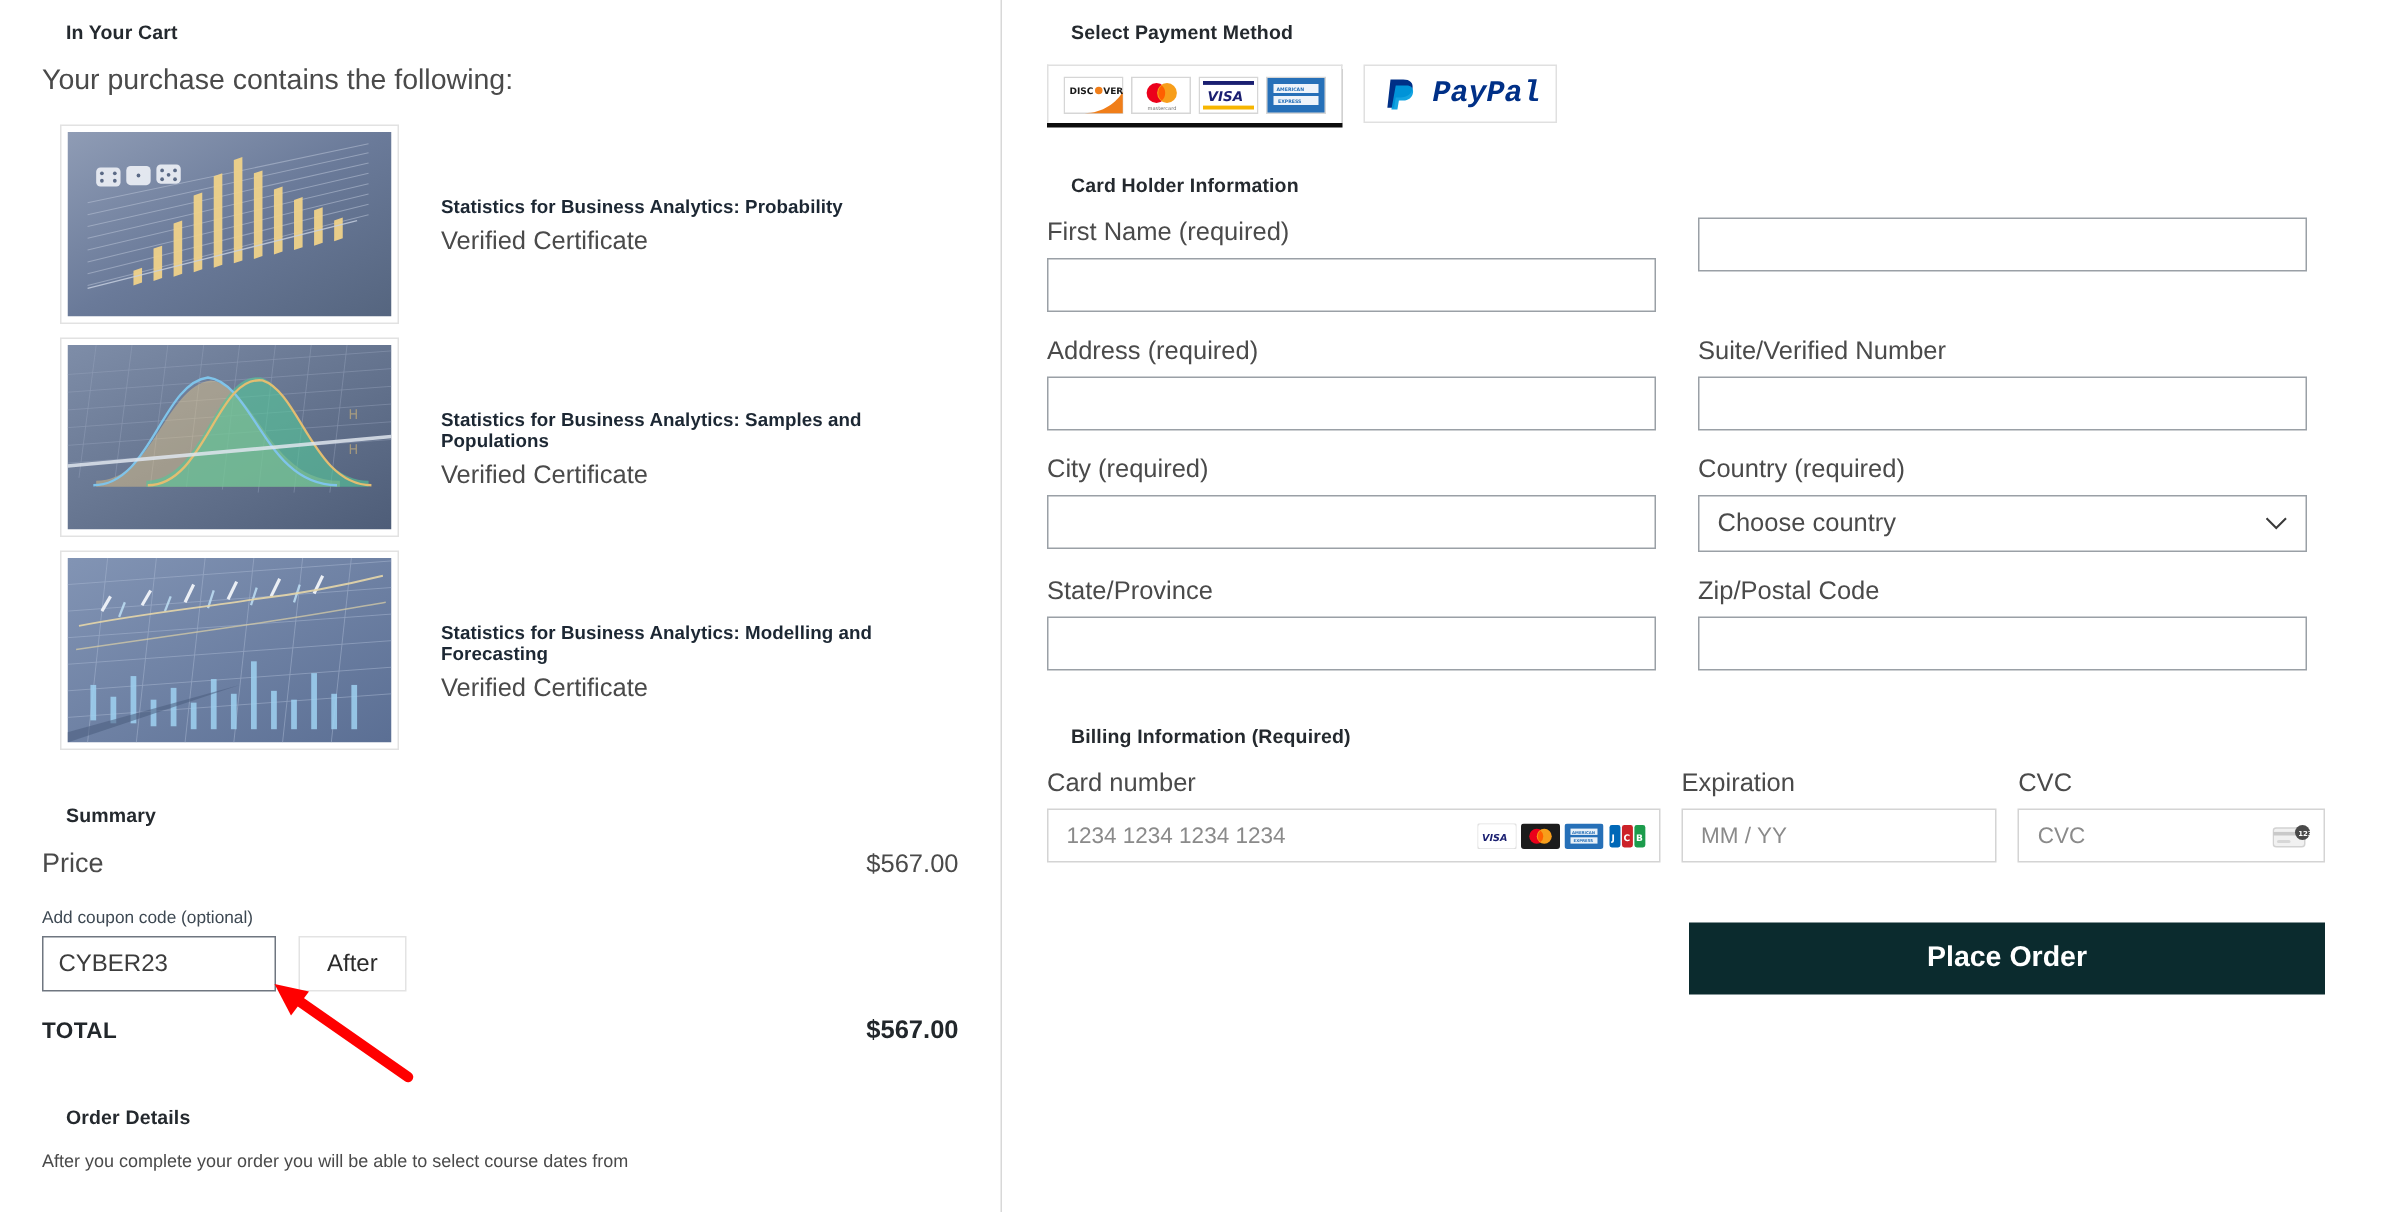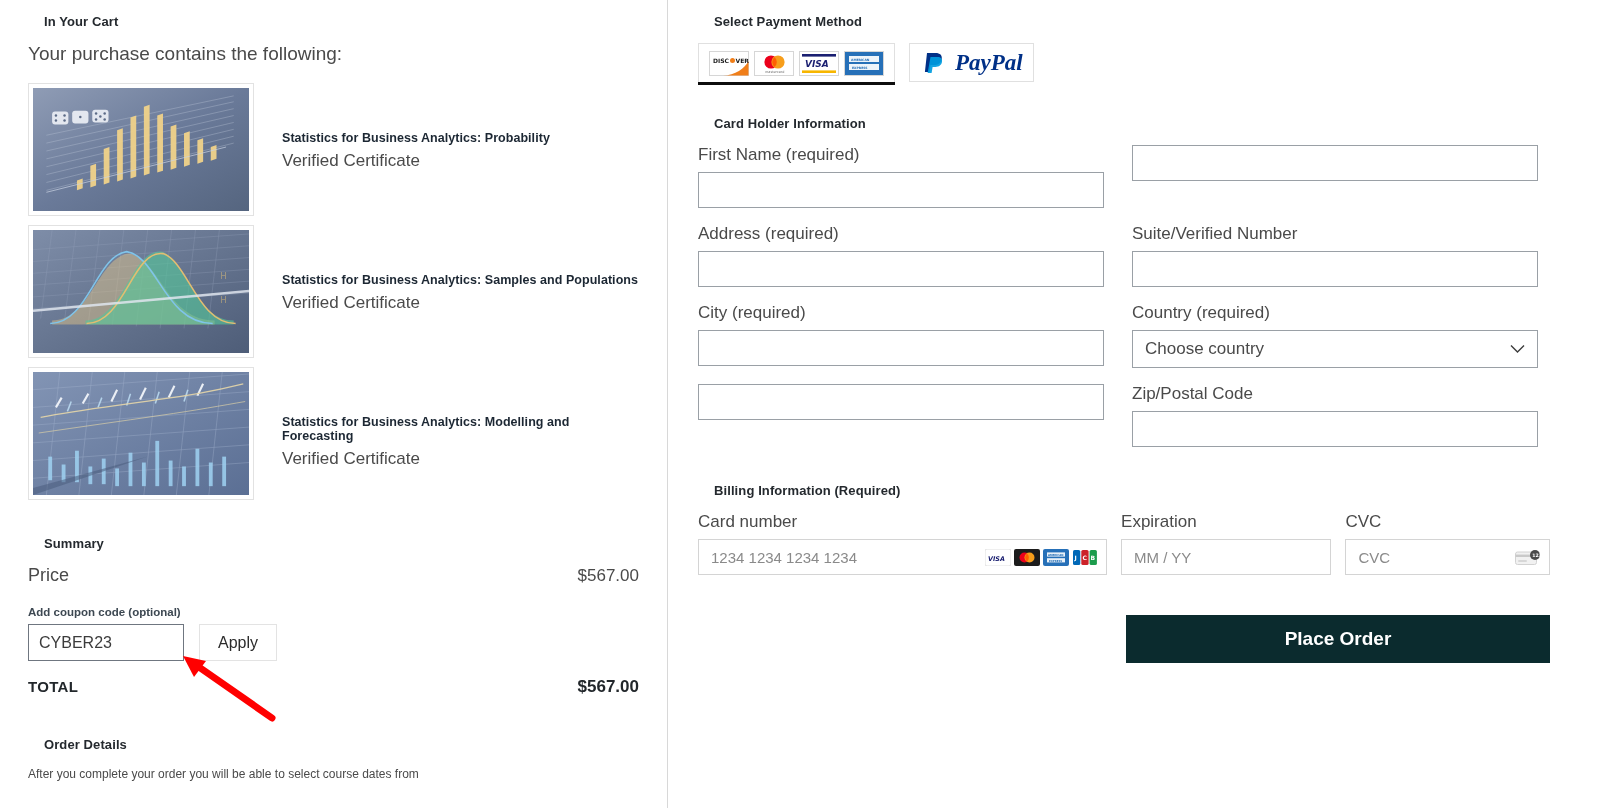--- a/index.html
+++ b/index.html
@@ -24,21 +24,21 @@
   .section-head {
     font-size: 13px; font-weight: bold; color: #24292e;
     letter-spacing: .1px; margin: 0 0 14px 16px;
   }
   .lead {
     font-size: 19px; color: #4a4a4a; font-weight: 400;
     margin: 0 0 18px 0;
   }
 
   
-  .cart-list { margin: 0; padding: 0; }
+  .cart-list { margin: 12px; padding: 0; }
   .cart-item { display: flex; align-items: flex-start; margin-bottom: 9px; }
   .thumb-frame {
     width: 226px; height: 133px; flex: 0 0 226px;
     border: 1px solid #e2e2e2; background: #fff; padding: 4px;
   }
   .thumb { width: 100%; height: 100%; display: block; }
   .item-text { padding-left: 28px; padding-top: 48px; }
   .item-title {
     font-size: 12.5px; font-weight: bold; color: #1c2733;
     margin: 0 0 6px 0; letter-spacing: .05px;
@@ -48,21 +48,21 @@
   
   .summary { margin-top: 36px; }
   .sum-row { display: flex; justify-content: space-between; align-items: baseline; }
   .sum-label { font-size: 18px; color: #4a4a4a; }
   .sum-value { font-size: 17px; color: #4a4a4a; }
   .sum-row.total { margin-top: 16px; gap: 34px; }
   .sum-row.total .sum-label { font-size: 15px; font-weight: bold; color: #22272b; letter-spacing: .3px; }
   .sum-row.total .sum-value { font-size: 17px; font-weight: bold; color: #22272b; }
 
   .coupon-label {
-    font-size: 11.5px; color: #3d4852; font-weight: 700;
+    font-size: 11.5px; color: #3d4852; font-weight: 400;
     margin: 20px 0 6px 0;
   }
   .coupon-row { display: flex; align-items: stretch; }
   .coupon-input {
     width: 156px; height: 37px;
     border: 1px solid #6f7680; background: #fff;
     font-family: "Liberation Sans", sans-serif;
     font-size: 16px; color: #3c3c3c;
     padding: 0 10px; outline: none;
   }
@@ -330,21 +330,21 @@
       <div class="section-head">Summary</div>
 
       <div class="sum-row">
         <span class="sum-label">Price</span>
         <span class="sum-value">$567.00</span>
       </div>
 
       <div class="coupon-label">Add coupon code (optional)</div>
       <div class="coupon-row">
         <input class="coupon-input" type="text" value="CYBER23" style="">
-        <button class="apply-btn">Apply</button>
+        <button class="apply-btn">After</button>
       </div>
 
       <div class="sum-row total">
         <span class="sum-label">TOTAL</span>
         <span class="sum-value">$567.00</span>
       </div>
     </div>
 
     <div class="order-details">
       <div class="section-head">Order Details</div>
@@ -386,21 +386,21 @@
           <text x="7" y="9.6" font-family="DejaVu Sans, sans-serif" font-size="3.1" font-weight="bold" fill="#2670b8">AMERICAN</text>
           <text x="8" y="17.6" font-family="DejaVu Sans, sans-serif" font-size="3.1" font-weight="bold" fill="#2670b8">EXPRESS</text>
         </svg>
       </div>
 
       <div class="pay-tab">
         <svg width="30" height="26" viewBox="0 0 30 26">
           <path d="M7 3 h8.5 c4.6 0 6.8 2.3 6.2 5.9 c-0.6 3.9 -3.6 6.1 -7.9 6.1 h-3.3 l-1.1 6.9 h-4.5 z" fill="#003087"></path>
           <path d="M10.5 7 h7 c3.4 0 5 1.8 4.5 4.8 c-0.5 3.2 -3 5.2 -6.6 5.2 h-2.8 l-1 6 h-4 z" fill="#009cde" opacity="0.92"></path>
         </svg>
-        <span style="font-size:23px;font-weight:bold;font-style:italic;color:#003087;font-family:Liberation Serif, serif;">
+        <span style="font-size:20px;font-weight:bold;font-style:italic;color:#003087;font-family:Liberation Mono, monospace;">
           <span>PayPal</span>
         </span>
       </div>
     </div>
 
     <div class="section-head">Card Holder Information</div>
 
     <div class="field-grid">
 
       <div class="field">
@@ -433,20 +433,21 @@
           <div class="select-input">
             <span>Choose country</span>
           </div>
           <svg class="chev" width="15" height="9" viewBox="0 0 15 9">
             <path d="M1 1 L7.5 7.5 L14 1" fill="none" stroke="#3c3c3c" stroke-width="1.4"></path>
           </svg>
         </div>
       </div>
 
       <div class="field">
+        <label class="field-label">State/Province</label>
         <input class="text-input" type="text" value="" style="">
       </div>
 
       <div class="field">
         <label class="field-label">Zip/Postal Code</label>
         <input class="text-input" type="text" value="" style="">
       </div>
     </div>
 
     <div class="section-head billing-head">Billing Information (Required)</div>

